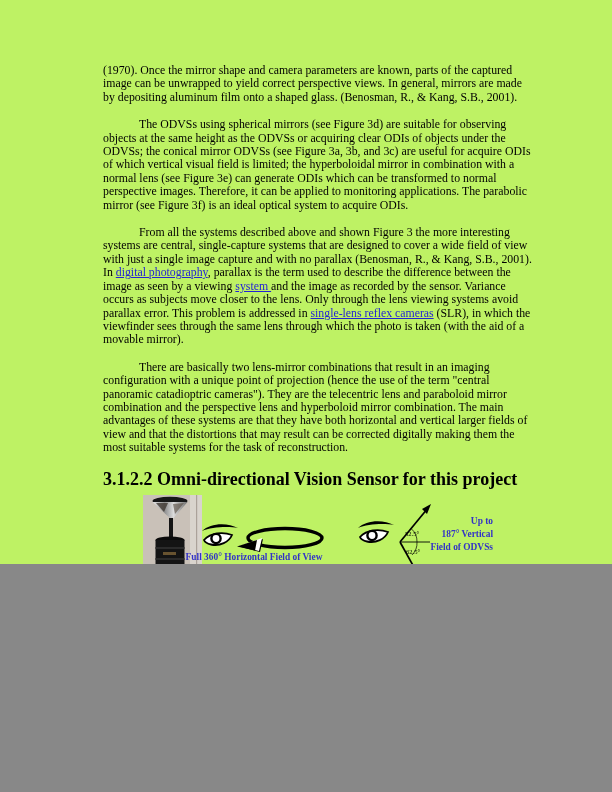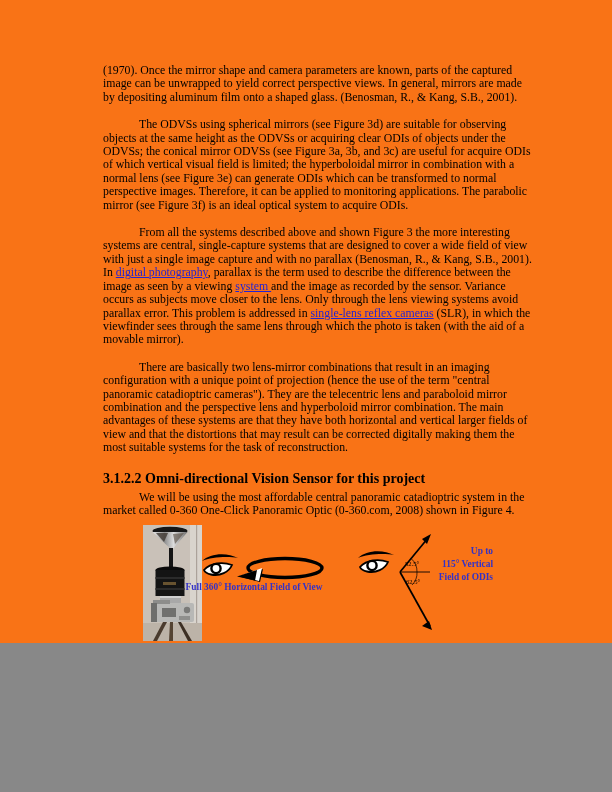--- a/index.html
+++ b/index.html
@@ -1,29 +1,29 @@
 <!DOCTYPE html>
 <html><head>
 <meta charset="utf-8">
 <style>
   html,body { margin:0; padding:0; background:#888; }
   .page {
-    position:relative; width:612px; height:643px; margin:0 auto;
-    background:#f97316; font-family:"Liberation Serif", serif; color:#000;
+    position:relative; width:612px; height:564px; margin:0 auto;
+    background:#bef264; font-family:"Liberation Serif", serif; color:#000;
     overflow:hidden;
   }
   .content { position:absolute; left:103px; top:64px; width:430px; }
   .para {
     font-size:11.8px; line-height:13.4px; margin:0 0 14px 0;
     text-align:left; color:#000;
   }
   .indent { text-indent:36px; }
   a.link { color:#2323d4; text-decoration:underline; cursor:pointer; }
   .heading {
-    font-size:14px; font-weight:bold; margin:16px 0 4px 0; line-height:16px;
+    font-size:18px; font-weight:bold; margin:16px 0 4px 0; line-height:16px;
   }
   .para.tight { margin-bottom:0; }
   .figure { position:relative; height:118px; margin-top:8px; }
   .figure svg { position:absolute; display:block; }
   .photo-svg { left:40px; top:0; }
   .mid-svg { left:96px; top:24px; }
   .right-svg { left:248px; top:2px; }
   .fig-label {
     position:absolute; font-weight:bold; color:#3232c8;
     font-family:"Liberation Serif", serif;
@@ -46,21 +46,20 @@
     <p class="para">(1970). Once the mirror shape and camera parameters are known, parts of the captured image can be unwrapped to yield correct perspective views. In general, mirrors are made by depositing aluminum film onto a shaped glass. (Benosman, R., &amp; Kang, S.B., 2001).</p>
 
     <p class="para indent">The ODVSs using spherical mirrors (see Figure 3d) are suitable for observing objects at the same height as the ODVSs or acquiring clear ODIs of objects under the ODVSs; the conical mirror ODVSs (see Figure 3a, 3b, and 3c) are useful for acquire ODIs of which vertical visual field is limited; the hyperboloidal mirror in combination with a normal lens (see Figure 3e) can generate ODIs which can be transformed to normal perspective images. Therefore, it can be applied to monitoring applications. The parabolic mirror (see Figure 3f) is an ideal optical system to acquire ODIs.</p>
 
     <p class="para indent"><span>From all the systems described above and shown Figure 3 the more interesting systems are central, single-capture systems that are designed to cover a wide field of view with just a single image capture and with no parallax (Benosman, R., &amp; Kang, S.B., 2001). In </span><a class="link">digital photography</a><span>, parallax is the term used to describe the difference between the image as seen by a viewing </span><a class="link">system </a><span>and the image as recorded by the sensor. Variance occurs as subjects move closer to the lens. Only through the lens viewing systems avoid parallax error. This problem is addressed in </span><a class="link">single-lens reflex cameras</a><span> (SLR), in which the viewfinder sees through the same lens through which the photo is taken (with the aid of a movable mirror).</span></p>
 
     <p class="para indent">There are basically two lens-mirror combinations that result in an imaging configuration with a unique point of projection (hence the use of the term "central panoramic catadioptric cameras"). They are the telecentric lens and paraboloid mirror combination and the perspective lens and hyperboloid mirror combination. The main advantages of these systems are that they have both horizontal and vertical larger fields of view and that the distortions that may result can be corrected digitally making them the most suitable systems for the task of reconstruction.</p>
 
     <h2 class="heading">3.1.2.2 Omni-directional Vision Sensor for this project</h2>
 
-    <p class="para indent tight">We will be using the most affordable central panoramic catadioptric system in the market called 0-360 One-Click Panoramic Optic (0-360.com, 2008) shown in Figure 4.</p>
 
     <div class="figure">
 
       <svg class="photo-svg" width="59" height="116" viewBox="0 0 59 116">
         <defs>
           <linearGradient id="chrome" x1="0" y1="0" x2="1" y2="0">
             <stop offset="0" stop-color="#e9e9e9"></stop>
             <stop offset="0.35" stop-color="#8f8f8f"></stop>
             <stop offset="0.6" stop-color="#dcdcdc"></stop>
             <stop offset="1" stop-color="#6f6f6f"></stop>
@@ -127,21 +126,21 @@
           <polygon points="81,103 71,99 78,94" stroke="none"></polygon>
           <line x1="49" y1="45" x2="79" y2="45" stroke-width="0.9"></line>
           <path d="M60,31.5 A17,17 0 0 1 66,45" fill="none" stroke-width="0.7"></path>
           <path d="M66,45 A17,17 0 0 1 61,58" fill="none" stroke-width="0.7"></path>
         </g>
         <text class="angle-text" x="54" y="39">52.5°</text>
         <text class="angle-text" x="55" y="57">62.5°</text>
       </svg>
       <div class="fig-label right-label">
         <div>Up to</div>
-        <div>115° Vertical</div>
-        <div>Field of ODIs</div>
+        <div>187° Vertical</div>
+        <div>Field of ODVSs</div>
       </div>
     </div>
 
   </div>
 
   <div class="page-number">5</div>
 </div>
 
 </body></html>

